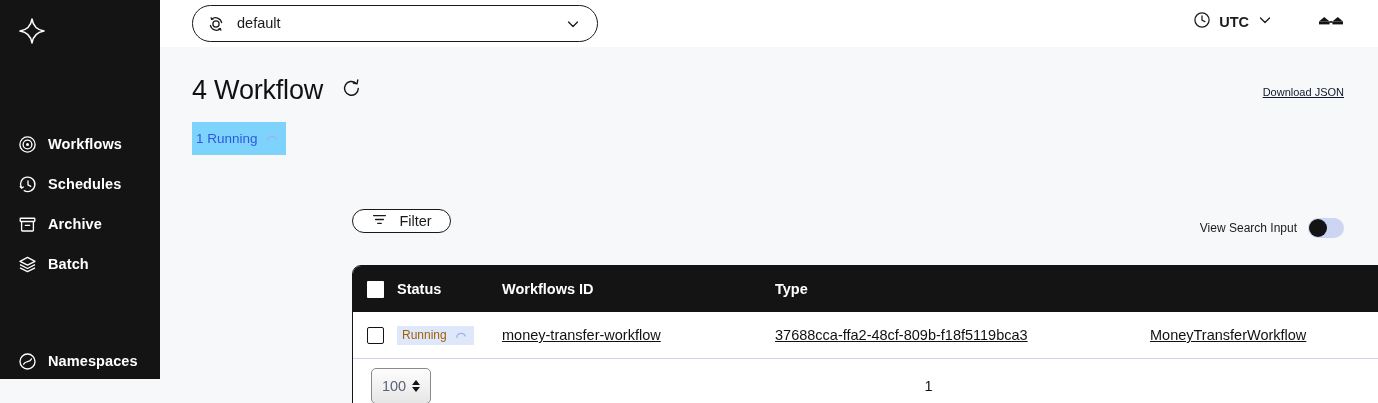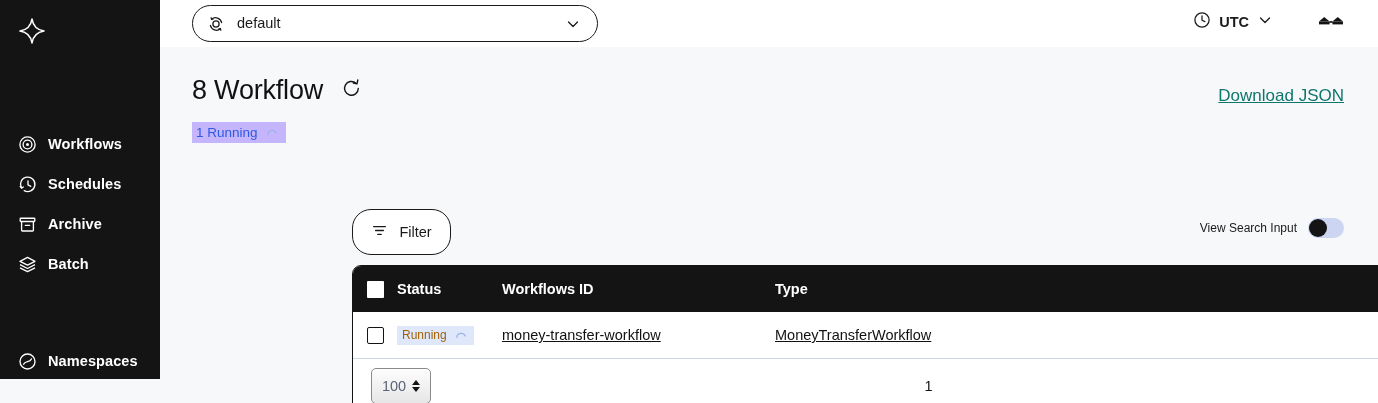--- a/index.html
+++ b/index.html
@@ -125,50 +125,50 @@
   }
   .refresh-btn {
     width: 22px; height: 22px;
     display: flex; align-items: center; justify-content: center;
     cursor: pointer;
   }
 
   .download-json {
     position: absolute;
     right: 34px; top: 40px;
-    font-size: 17px;
-    color: #0f766e;
+    font-size: 11px;
+    color: #0f172a;
     text-decoration: underline;
     cursor: pointer;
     line-height: 1;
   }
 
   .status-badge {
     position: absolute;
     left: 32px; top: 75px;
-    height: 21px;
-    background: #c4b5fd;
+    height: 33px;
+    background: #7dd3fc;
     display: flex;
     align-items: center;
     gap: 8px;
     padding: 0 8px 0 4px;
     cursor: pointer;
     justify-content: space-between;
   }
   .status-badge .badge-text {
     font-size: 13.5px;
     color: #2d5ae0;
     line-height: 1;
   }
   .status-badge .badge-spinner { width: 12px; height: 12px; display:flex; align-items:center; justify-content:center; }
 
   .filter-btn {
     position: absolute;
     left: 192px; top: 162px;
-    width: 99px; height: 46px;
+    width: 99px; height: 24px;
     background: #ffffff;
     border: 1px solid #1a1a1a;
     border-radius: 19px;
     display: flex;
     align-items: center;
     justify-content: center;
     gap: 11px;
     cursor: pointer;
   }
   .filter-btn .filter-label { font-size: 14.5px; color: #1a1a1a; line-height: 1; }
@@ -422,21 +422,21 @@
         <path d="M11.6 9.6 C12.3 8.6 13.7 8.6 14.4 9.6" stroke="#141414" stroke-width="1.5" fill="none"></path>
       </svg>
     </span>
   </div>
 
 </div>
 
 <div class="main">
 
   <div class="title-row">
-    <span class="page-title">8 Workflow</span>
+    <span class="page-title">4 Workflow</span>
     <span class="refresh-btn">
       <span>
         <svg width="21" height="21" viewBox="0 0 21 21" fill="none">
           <path d="M17.3 10.5 A6.9 6.9 0 1 1 15.0 5.2" stroke="#141414" stroke-width="1.4" fill="none" stroke-linecap="round"></path>
           <path d="M16.8 1.9 L16.0 5.9 L12.3 5.0" stroke="#141414" stroke-width="1.4" fill="none" stroke-linecap="round" stroke-linejoin="round"></path>
         </svg>
       </span>
     </span>
   </div>
 
@@ -491,20 +491,23 @@
           <span class="rb-spinner">
             <svg width="12" height="12" viewBox="0 0 12 12" fill="none">
               <path d="M1.8 7.4 A4.4 4.4 0 0 1 10.2 6.0" stroke="#9fb3e8" stroke-width="1.3" fill="none" stroke-linecap="round"></path>
             </svg>
           </span>
         </span>
       </div>
       <div class="cell-wfid">
         <span class="link-cell">money-transfer-workflow</span>
       </div>
+      <div class="cell-runid">
+        <span class="link-cell">37688cca-ffa2-48cf-809b-f18f5119bca3</span>
+      </div>
       <div class="cell-type">
         <span class="link-cell">MoneyTransferWorkflow</span>
       </div>
 
     </div>
 
     <div class="table-footer">
       <div class="page-size">
         <span class="ps-val">100</span>
         <span class="ps-arrows">

